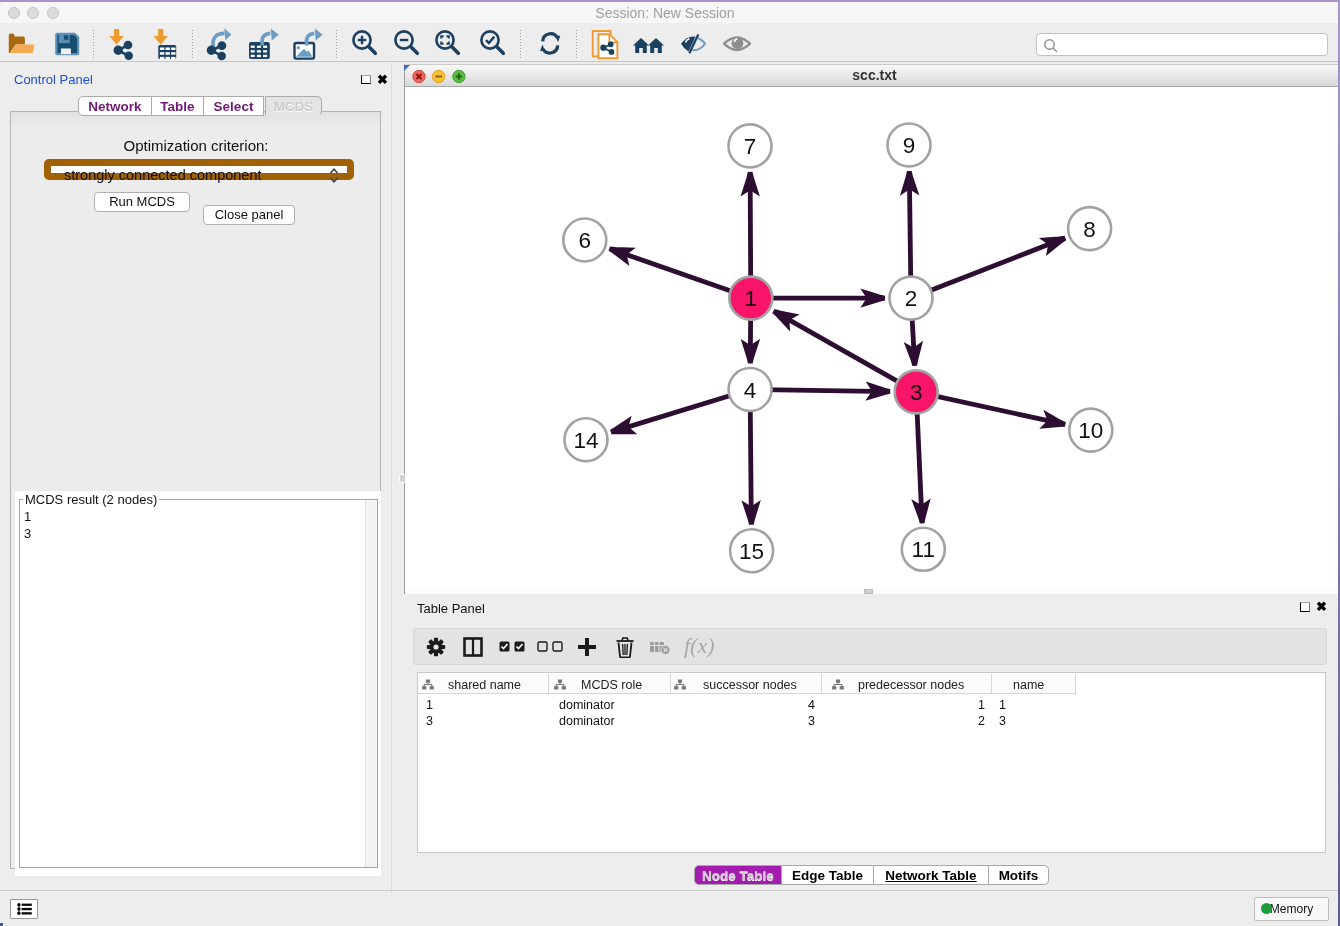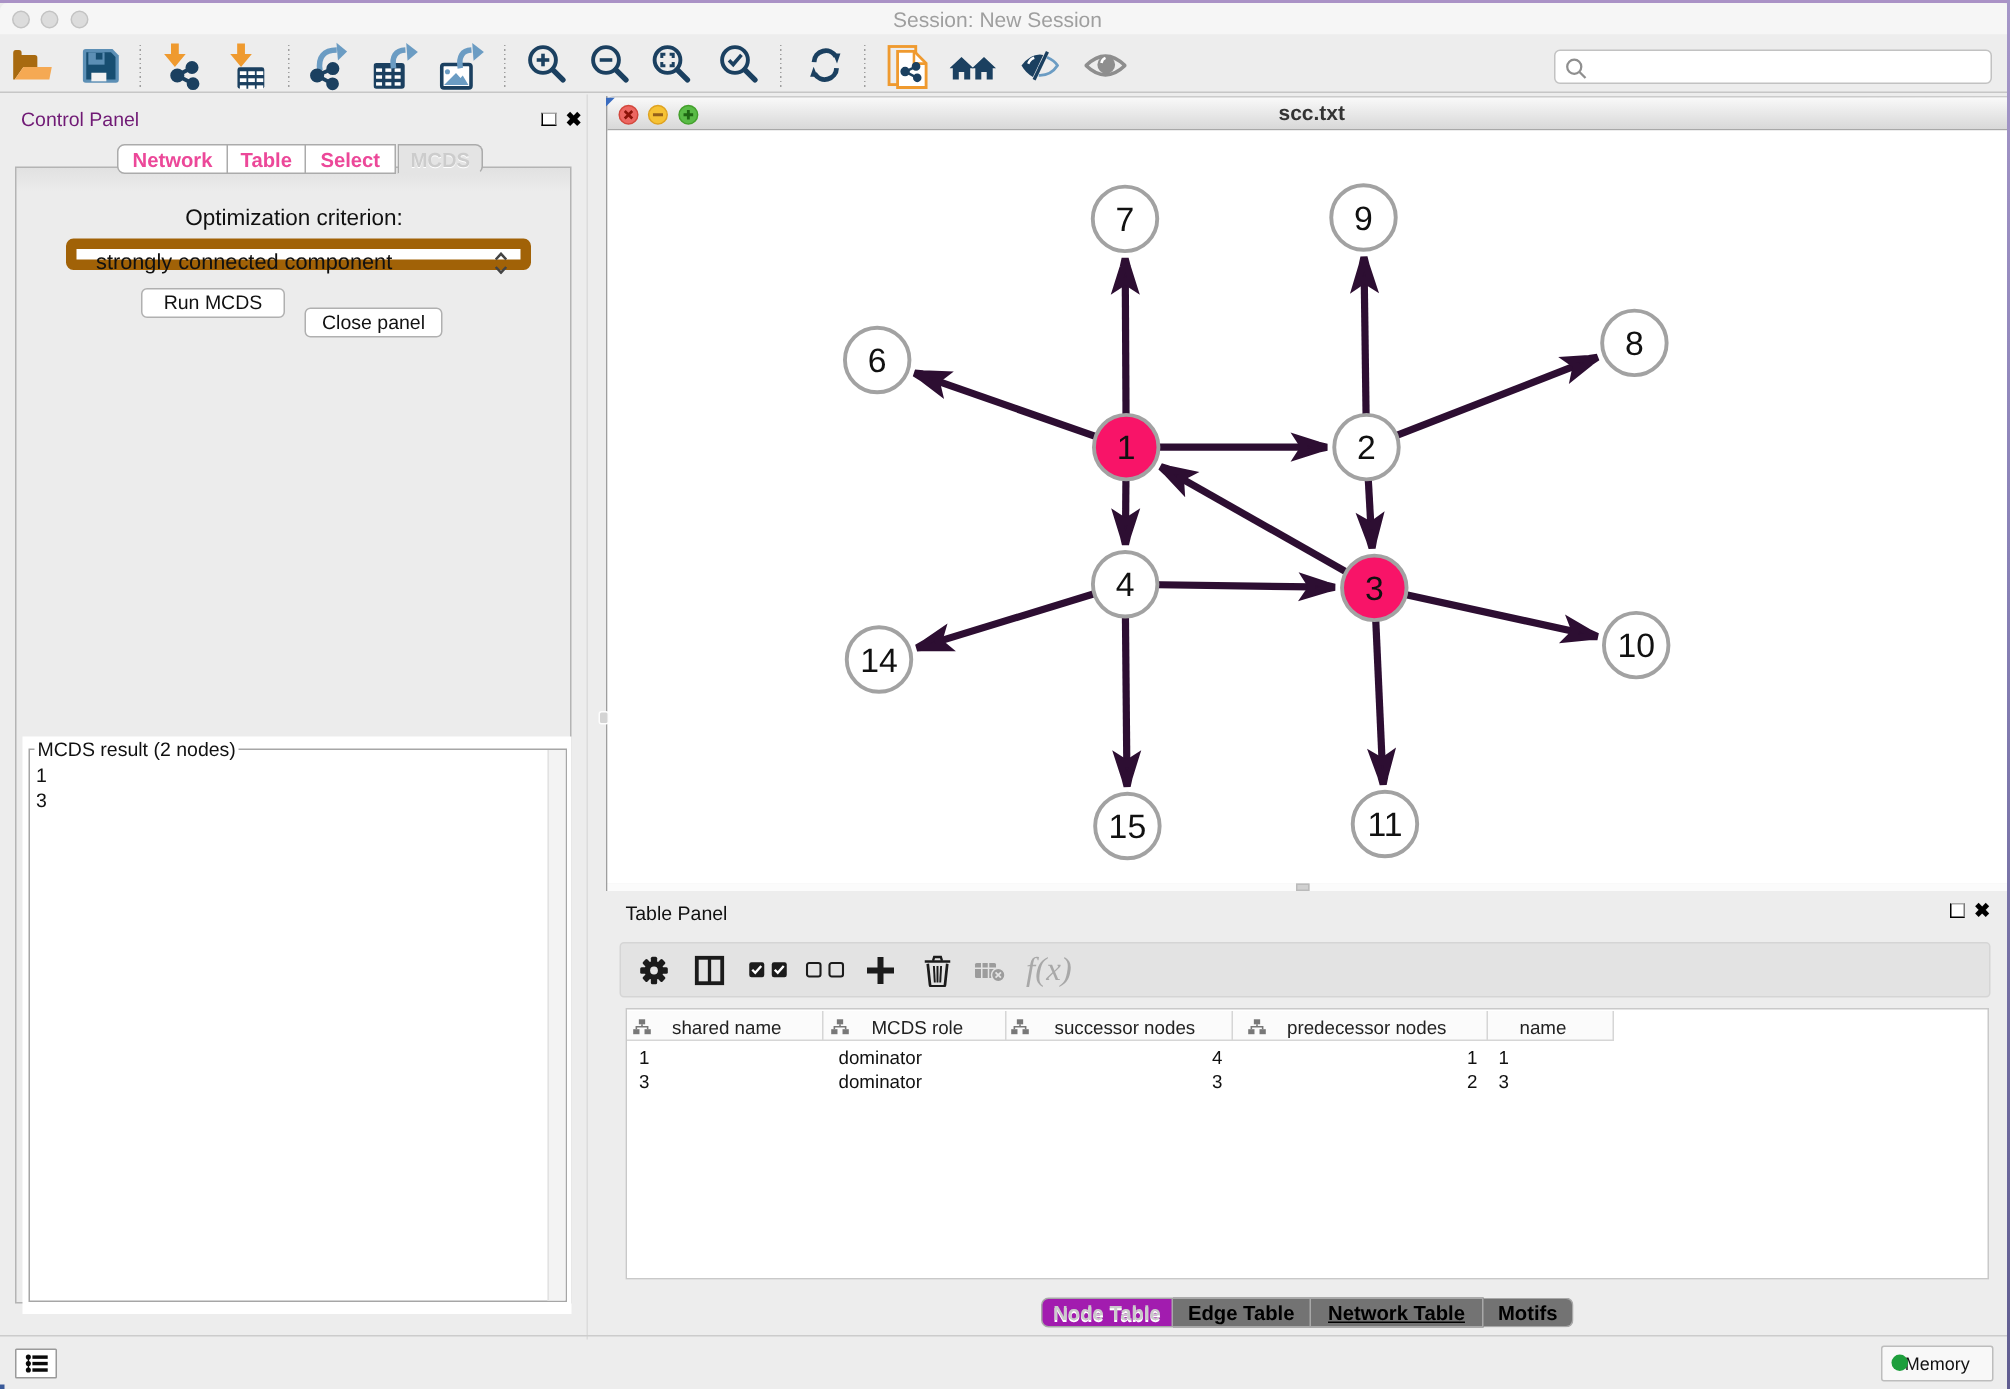--- a/index.html
+++ b/index.html
@@ -11,25 +11,25 @@
 #deskRight { left:1337.5px; top:0; width:2.5px; height:926px; background:linear-gradient(#a596c8,#8a83b8 40%,#5f5c90); z-index:50; }
 #deskBL { left:0; top:923px; width:3px; height:3px; background:#3a5a9a; z-index:51; }
 #titlebar { left:0; top:2px; width:1340px; height:21px; background:#f6f6f6; border-radius:5px 5px 0 0; }
 .tl { position:absolute; top:7px; width:12px; height:12px; border-radius:50%; background:#dcdcdc; border:1px solid #c3c3c3; }
 #title { left:-5px; top:5px; width:1340px; text-align:center; font-size:14px; color:#9f9f9f; }
 #toolbar { left:0; top:23px; width:1340px; height:39px; background:#ededed; border-bottom:1px solid #c6c6c6; }
 .sep { position:absolute; top:30px; height:28px; width:1px; background-image:repeating-linear-gradient(#9f9f9f 0 1px, transparent 1px 3px); }
 .ticon { position:absolute; top:28px; }
 #search { left:1036px; top:33px; width:292px; height:23px; background:#fff; border:1px solid #c2c2c2; border-radius:4px; }
 
-#cp-title { left:14px; top:72px; font-size:13px; color:#701a75;text-align:center; }
+#cp-title { left:14px; top:72px; font-size:13px; color:#1d4ed8;text-align:center; }
 #cp-float { left:361px; top:74.5px; width:9.5px; height:9.5px; border:1.6px solid #000; border-top-color:#a8a8a8; border-right-color:#7a7a7a; background:#fff; }
 #cp-close { left:377px; top:72px; font-size:13px; color:#000; font-weight:bold; }
 #cp-page { left:10px; top:111px; width:371px; height:758px; background:linear-gradient(180deg,#e1e1e1 0px,#ececec 16px); border:1px solid #b4b4b4; }
-.tab { position:absolute; top:96px; height:20px; background:#fff; border:1px solid #ababab; font-size:13.5px; font-weight:bold; text-align:center; line-height:19px; color:#ec4899; z-index:5; border-left:none; }
+.tab { position:absolute; top:96px; height:20px; background:#fff; border:1px solid #ababab; font-size:13.5px; font-weight:bold; text-align:center; line-height:19px; color:#701a75; z-index:5; border-left:none; }
 #opt-label { left:11px; top:137px; width:370px; text-align:center; font-size:15px; color:#111; }
 #dropdown { left:44px; top:159px; width:310px; height:21px; background:#fff; border:7px solid #a16207; border-radius:5px; font-size:14.5px; line-height:19px; padding-left:13px; color:#111; }
 .btn { position:absolute; top:192px; height:20px; background:#fff; border:1px solid #b0b0b0; border-radius:4px; font-size:13px; text-align:center; line-height:18px; color:#111; }
 #result-wrap { left:15px; top:491px; width:366px; height:385px; background:#fff; }
 #result-border { left:19px; top:499px; width:359px; height:369px; border:1px solid #a6a6a6; }
 #result-label { left:23px; top:492px; font-size:13px; color:#111; background:#fff; padding:0 2px; }
 #result-text { left:24px; top:508px; font-size:13px; color:#111; line-height:17px; }
 #result-sb { left:365px; top:500px; width:12px; height:367px; background:#f3f3f3; border-left:1px solid #e2e2e2; }
 
 #netwin { left:404px; top:64px; width:934px; height:530px; border-left:1px solid #9e9e9e; }
@@ -42,21 +42,21 @@
 #tp-title { left:417px; top:601px; font-size:13px; color:#111; }
 #tp-float { left:1300px; top:602px; width:9.5px; height:9.5px; border:1.6px solid #000; border-top-color:#a8a8a8; border-right-color:#7a7a7a; background:#fff; }
 #tp-close { left:1316px; top:599px; font-size:13px; color:#000; font-weight:bold; }
 #tp-toolbar { left:413px; top:628px; width:914px; height:37px; background:#e3e3e3; border:1px solid #d5d5d5; border-radius:3px; }
 #tbl { left:417px; top:672px; width:909px; height:181px; background:#fff; border:1px solid #c9c9c9; }
 #tbl-header { left:418px; top:674px; width:658px; height:20px; background:#fbfbfb; border-bottom:1px solid #d6d6d6; }
 .colsep { position:absolute; top:674px; height:20px; width:1px; background:#d6d6d6; }
 .hdr { position:absolute; top:678px; font-size:12.5px; color:#222; }
 .cell { position:absolute; font-size:12.5px; color:#111; }
 
-.btab { position:absolute; top:865px; height:20px; background:#737373; border:1px solid #a8a8a8; font-size:13.5px; font-weight:bold; text-align:center; line-height:19px; color:#000; border-left:none; z-index:5; }
+.btab { position:absolute; top:865px; height:20px; background:#ffffff; border:1px solid #a8a8a8; font-size:13.5px; font-weight:bold; text-align:center; line-height:19px; color:#000; border-left:none; z-index:5; }
 #statusdiv { left:0px; top:890px; width:1340px; height:1px; background:#cccccc; }
 #listbtn { left:10px; top:899px; width:28px; height:20px; background:#fff; border:1px solid #9a9a9a; border-radius:1px; }
 #membtn { left:1254px; top:897px; width:75px; height:24px; background:#f8f8f8; border:1px solid #bdbdbd; border-radius:2px; font-size:12px; color:#111; line-height:22px; text-align:center; padding-left:0; }
 #memdot { left:1261px; top:903px; width:11px; height:11px; border-radius:50%; background:#1d9e3c; }
 </style>
 </head>
 <body>
 <div class="abs" id="titlebar"></div>
 <div class="tl" style="left:8px;"></div>
 <div class="tl" style="left:27px;"></div>

